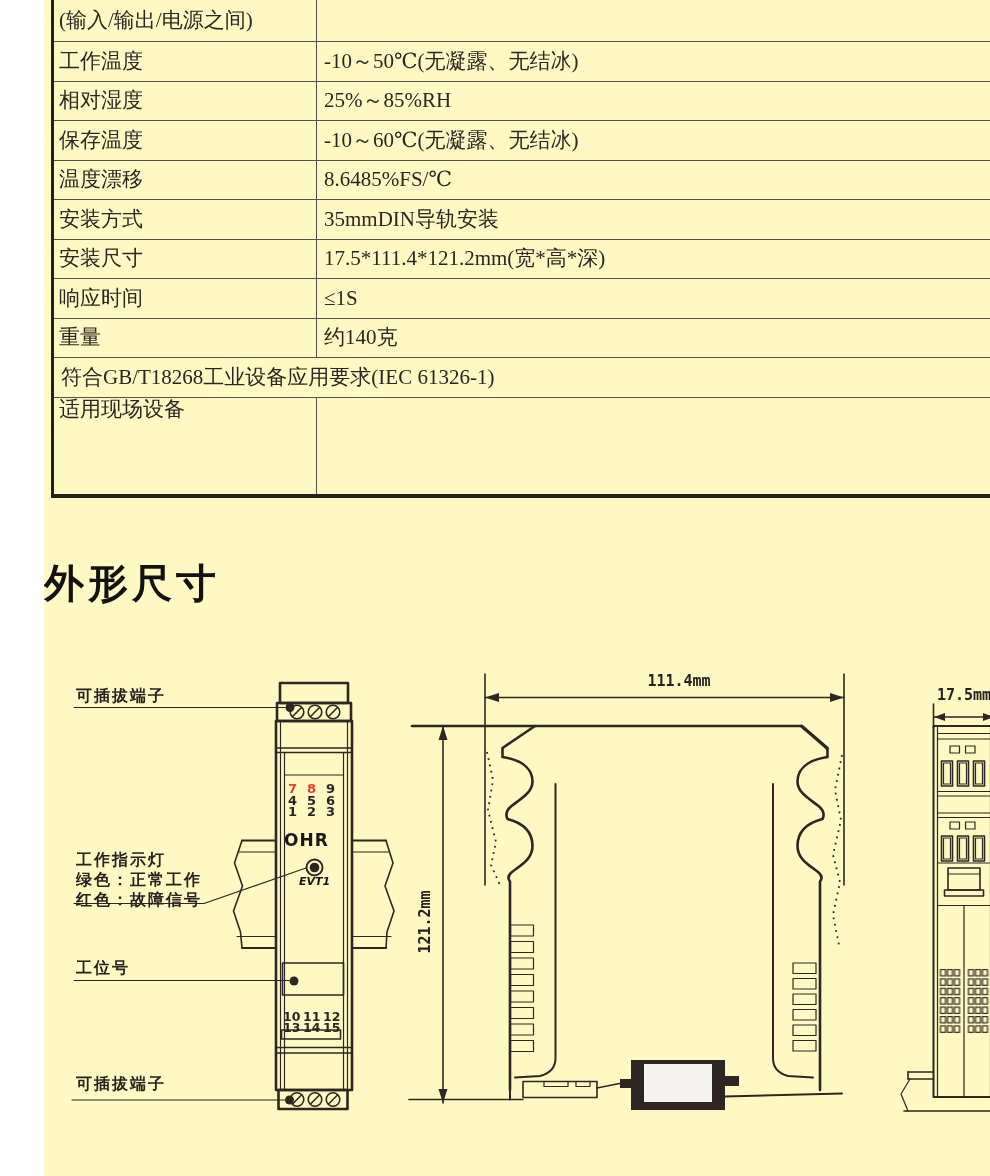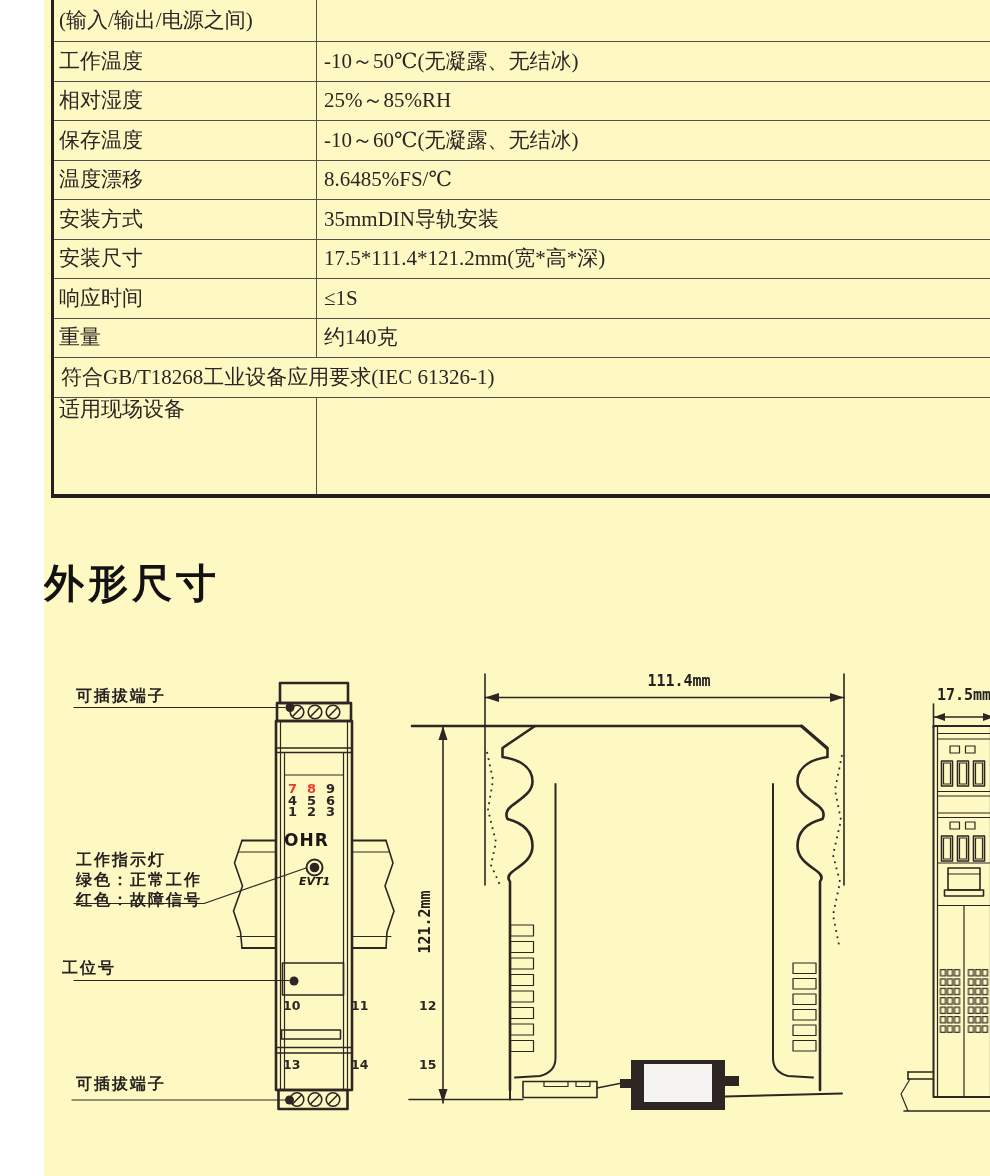--- a/index.html
+++ b/index.html
@@ -315,21 +315,21 @@
     </svg>
 
     <div class="dlabel" style="left:32px;top:26px;">可插拔端子</div>
 
     <div class="dlabel indicator" style="left:32px;top:190px;">
       <div>工作指示灯</div>
       <div>绿色：正常工作</div>
       <div>红色：故障信号</div>
     </div>
 
-    <div class="dlabel" style="left:18px;top:298px;">工位号</div>
+    <div class="dlabel" style="left:32px;top:298px;">工位号</div>
 
     <div class="dlabel" style="left:32px;top:414px;">可插拔端子</div>
 
     <div class="dim" style="left:575px;top:12px;width:120px;">111.4mm</div>
 
     <div class="dim vert" style="left:372px;top:302px;width:80px;">121.2mm</div>
 
     <div class="dim" style="left:880px;top:26px;width:80px;">17.5mm</div>
 
     <div class="brand" style="top:170px;">OHR</div>
@@ -341,21 +341,21 @@
       <span class="red">8</span>
       <span>9</span>
       <span>4</span>
       <span>5</span>
       <span>6</span>
       <span>1</span>
       <span>2</span>
       <span>3</span>
     </div>
 
-    <div class="bgrid" style="top:341px;gap:48px;">
+    <div class="bgrid" style="top:352px;">
       <span>10</span>
       <span>11</span>
       <span>12</span>
       <span>13</span>
       <span>14</span>
       <span>15</span>
     </div>
 
   </div>
 </div>

